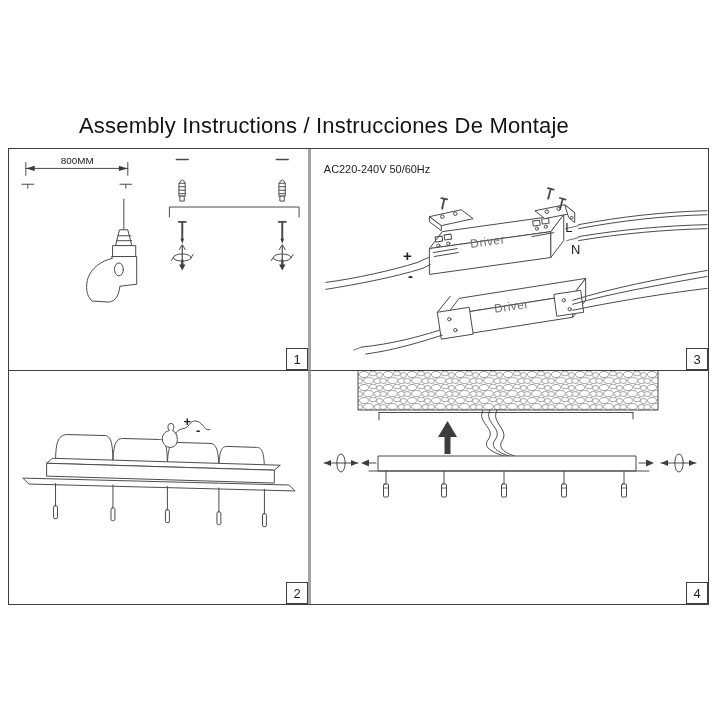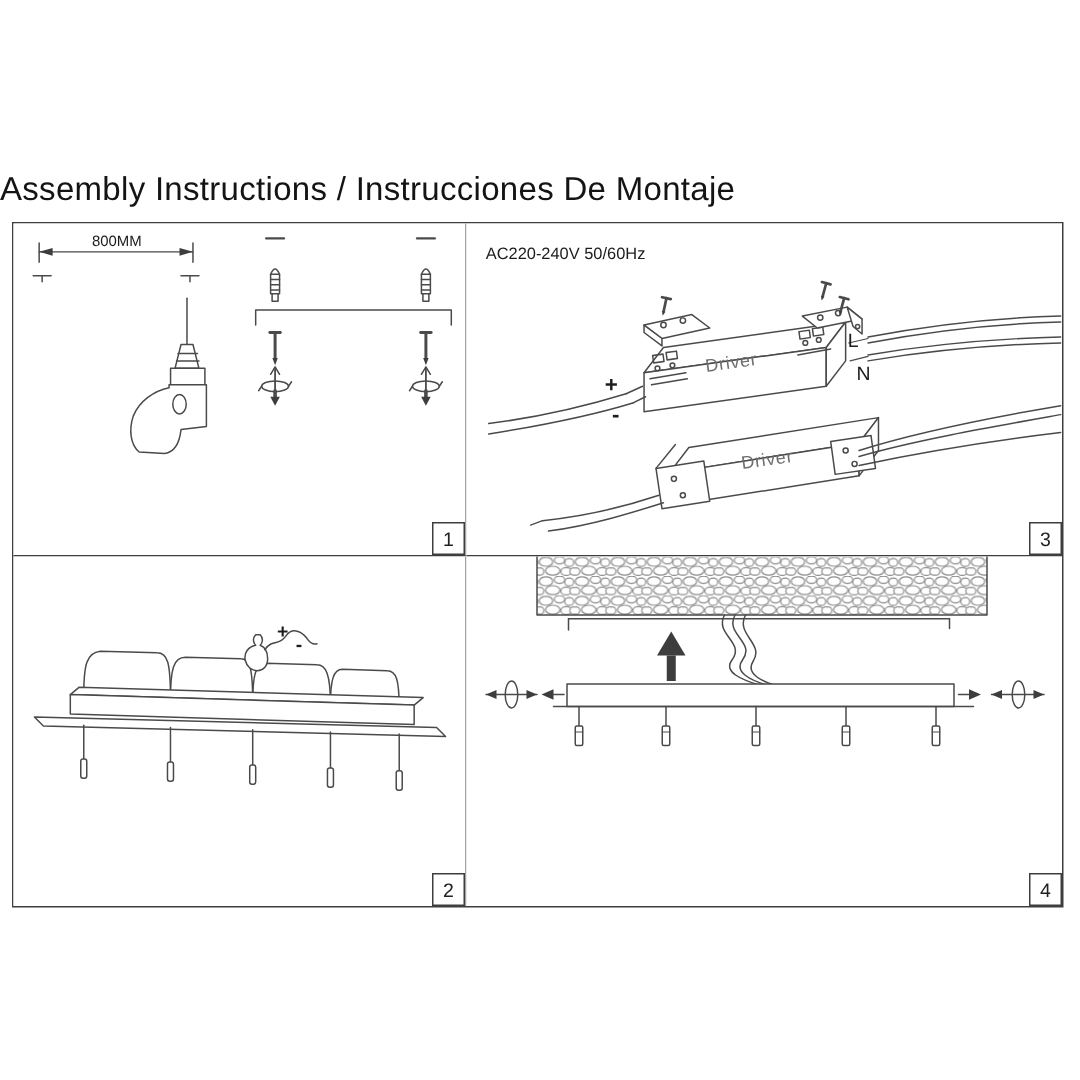--- a/index.html
+++ b/index.html
@@ -1,25 +1,25 @@
 <!DOCTYPE html>
 <html><head>
 <meta charset="utf-8">
 <style>
   html,body{margin:0;padding:0;background:#ffffff;}
   body{width:720px;height:720px;position:relative;overflow:hidden;
        font-family:"Liberation Sans",sans-serif;color:#1c1c1c;}
-  .title{position:absolute;left:0;top:113px;width:648px;text-align:left;
+  .title{position:absolute;left:0;top:113px;width:648px;text-align:center;
          font-size:22px;letter-spacing:.2px;color:#141414;white-space:nowrap;}
   .sheet{position:absolute;left:8px;top:148px;width:699px;height:455px;
          border:1px solid #3e3e3e;display:grid;
          grid-template-columns:302px 1fr;grid-template-rows:222px 1fr;}
   .panel{position:relative;background:#fff;}
   .panel.tl,.panel.tr{border-bottom:1px solid #3e3e3e;}
-  .panel.tl,.panel.bl{border-right:1px solid #a3a3a3;}
+  .panel.tl,.panel.bl{border-right:3px solid #a3a3a3;}
   .panel svg{position:absolute;left:0;top:0;width:100%;height:100%;display:block;}
   .step-num{position:absolute;right:0;bottom:0;width:20px;height:20px;
             border:1px solid #3e3e3e;background:#fff;display:flex;
             align-items:center;justify-content:center;font-size:13px;color:#222;}
   .art{stroke:#4a4a4a;fill:none;stroke-width:1;stroke-linecap:round;stroke-linejoin:round;}
   .artw{stroke:#4a4a4a;fill:#ffffff;stroke-width:1;stroke-linejoin:round;}
   .fillc{fill:#3d3d3d;stroke:none;}
   svg text{font-family:"Liberation Sans",sans-serif;}
   .lbl{fill:#1c1c1c;stroke:none;}
   .bold{font-weight:bold;}

